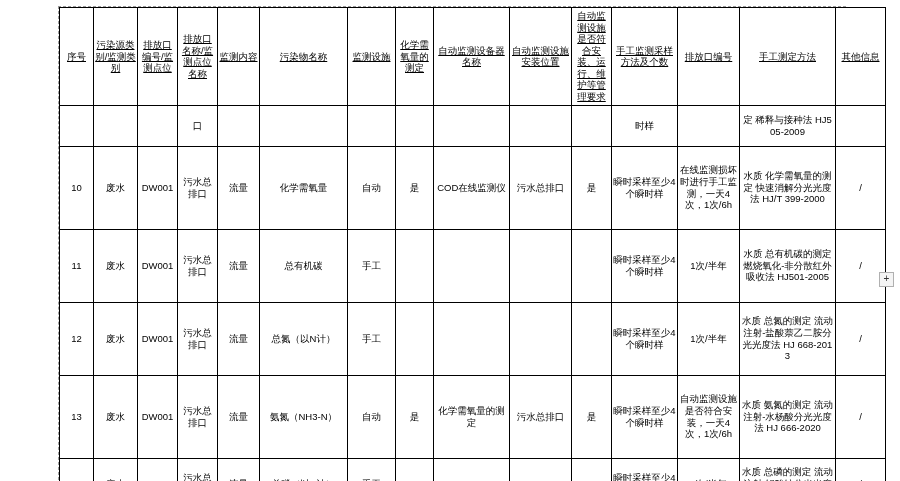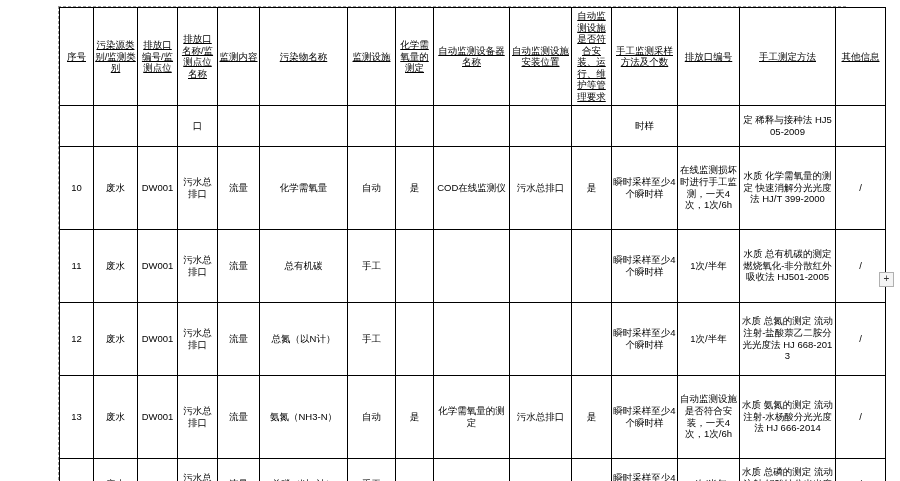--- a/index.html
+++ b/index.html
@@ -207,21 +207,21 @@
         <td>污水总排口</td>
         <td>流量</td>
         <td>氨氮（NH3-N）</td>
         <td>自动</td>
         <td>是</td>
         <td>化学需氧量的测定</td>
         <td>污水总排口</td>
         <td>是</td>
         <td>瞬时采样至少4个瞬时样</td>
         <td>自动监测设施是否符合安装，一天4次，1次/6h</td>
-        <td>水质 氨氮的测定 流动注射-水杨酸分光光度法 HJ 666-2014</td>
+        <td>水质 氨氮的测定 流动注射-水杨酸分光光度法 HJ 666-2020</td>
         <td>/</td>
       </tr>
       <tr class="row-last">
         <td>14</td>
         <td>废水</td>
         <td>DW001</td>
         <td>污水总排口</td>
         <td>流量</td>
         <td>总磷（以P计）</td>
         <td>手工</td>

